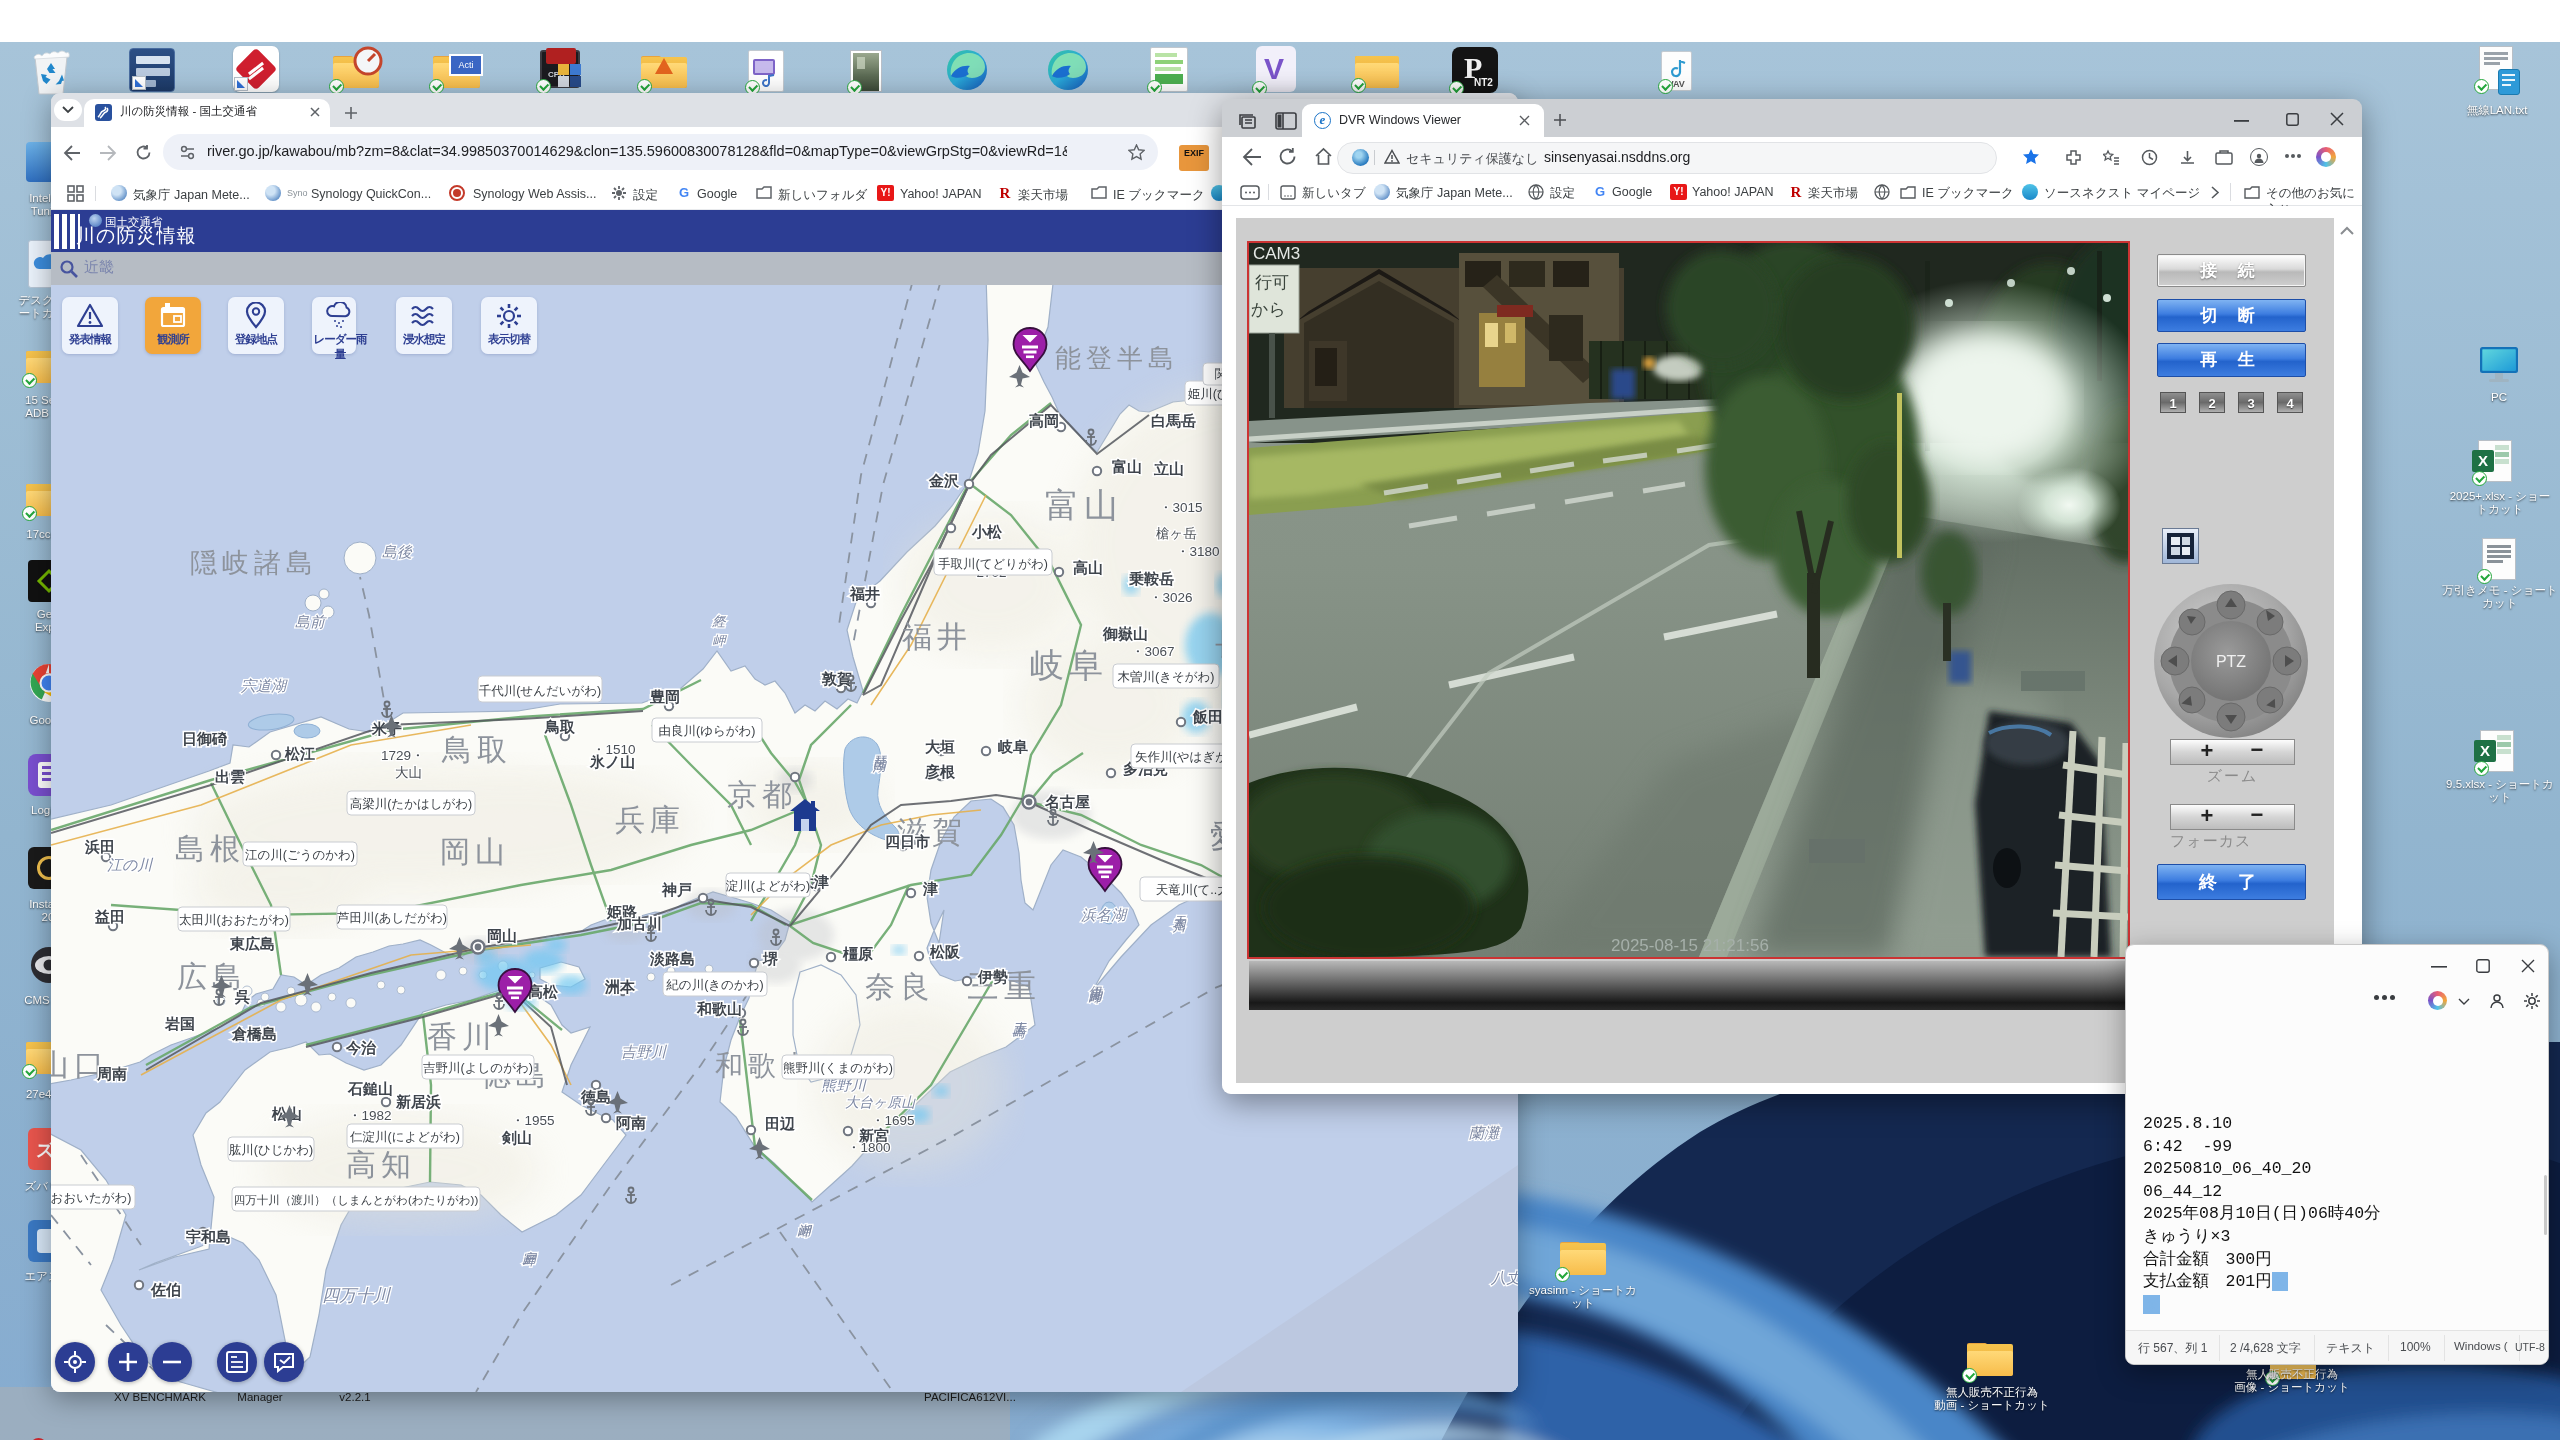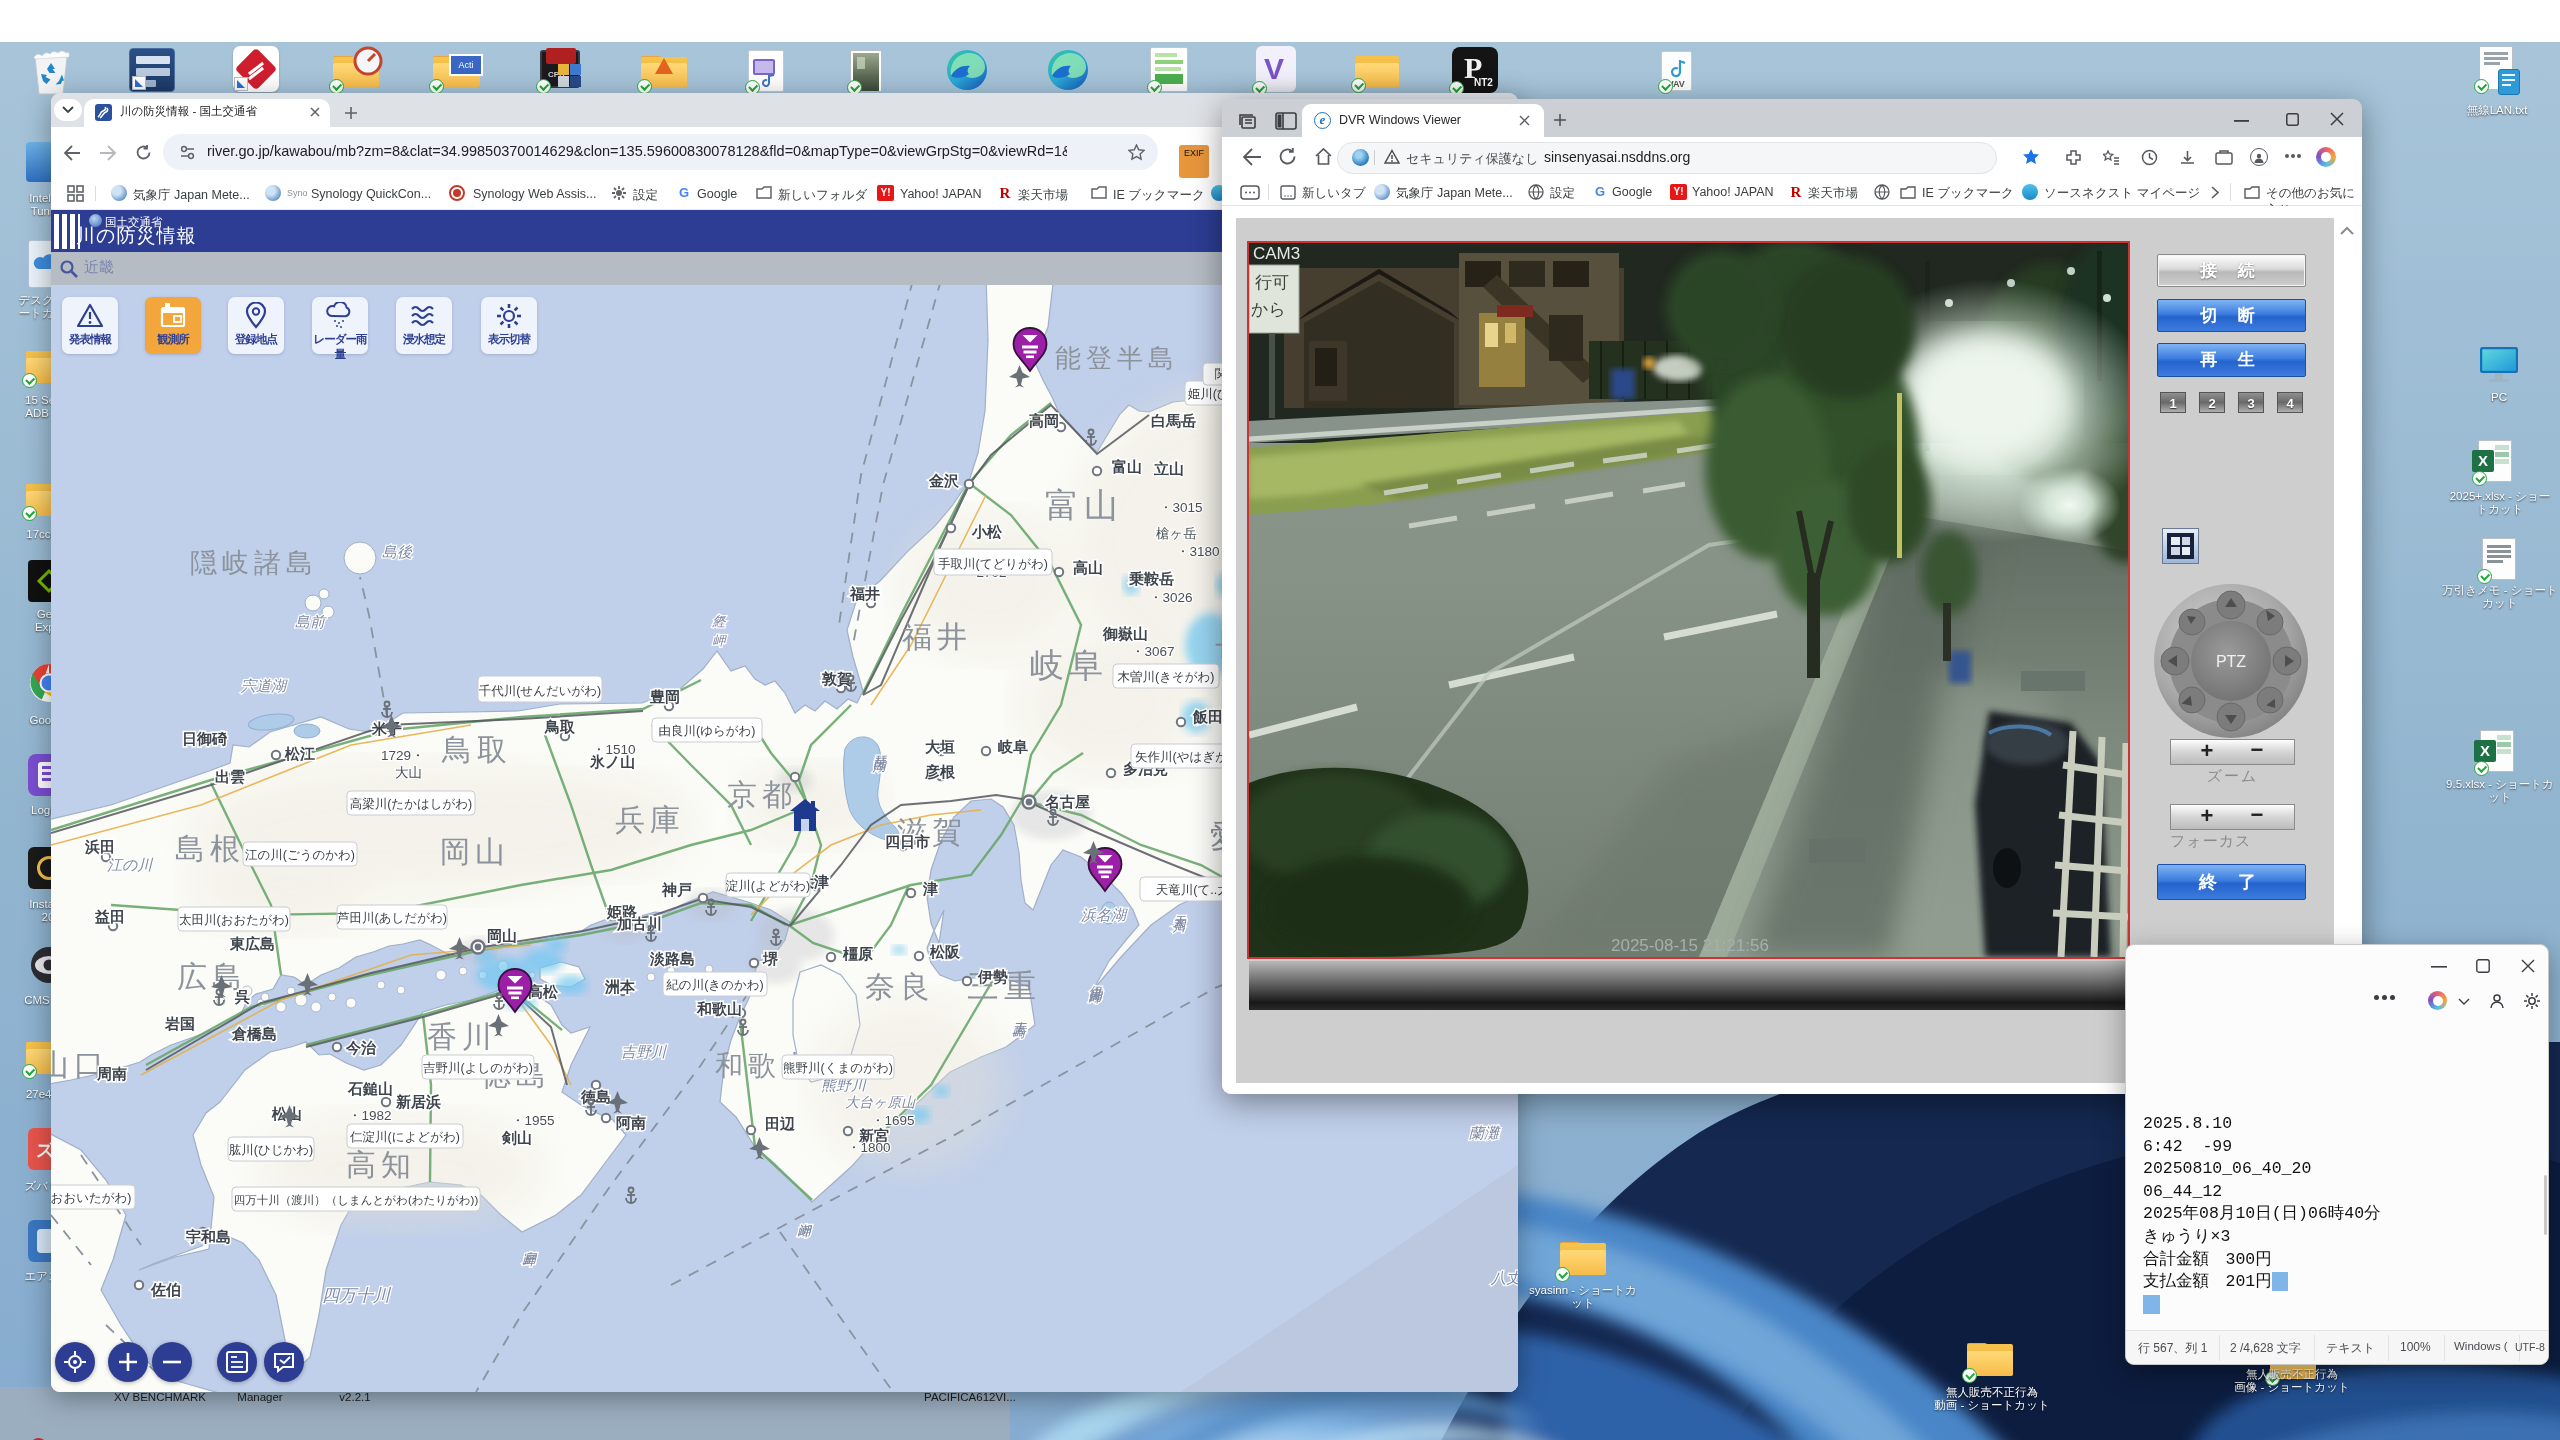--- a/index.html
+++ b/index.html
@@ -357,21 +357,21 @@
  <div class="abs" style="left:112px;top:41px;width:995px;height:36px;background:#eef1f8;border-radius:18px;"></div>
  <svg class="abs" style="left:128px;top:51px;" width="17" height="17" viewBox="0 0 17 17">
         <circle cx="5" cy="5" r="2.4" fill="none" stroke="#5f6368" stroke-width="1.5"></circle>
         <path d="M8,5 H15 M2,12 H9" stroke="#5f6368" stroke-width="1.5"></path>
         <circle cx="12" cy="12" r="2.4" fill="none" stroke="#5f6368" stroke-width="1.5"></circle>
       </svg>
  <div class="abs" style="left:156px;top:50px;width:860px;height:20px;font-size:14.5px;color:#202124;white-space:nowrap;overflow:hidden;">river.go.jp/kawabou/mb?zm=8&amp;clat=34.99850370014629&amp;clon=135.59600830078128&amp;fld=0&amp;mapType=0&amp;viewGrpStg=0&amp;viewRd=1&amp;viewRW=...</div>
  <svg class="abs" style="left:1077px;top:51px;" width="17" height="17" viewBox="0 0 17 17">
         <path d="M8.5,1 l2.2,4.8 5.3,.6 -3.9,3.6 1,5.2 -4.6,-2.6 -4.6,2.6 1,-5.2 L1,6.4 l5.3,-.6 Z" fill="none" stroke="#5f6368" stroke-width="1.4"></path>
       </svg>
- <div class="abs" style="left:1128px;top:52px;width:30px;height:33px;background:#e8963c;border-radius:3px;color:#111;font-size:9px;font-weight:normal;text-align:center;line-height:17px;">EXIF</div>
+ <div class="abs" style="left:1128px;top:52px;width:30px;height:26px;background:#e8963c;border-radius:3px;color:#111;font-size:9px;font-weight:bold;text-align:center;line-height:17px;">EXIF</div>
 
  <div class="abs" style="left:0;top:86px;width:100%;height:31px;background:#fff;border-bottom:1px solid #e8eaed;"></div>
  <svg class="abs" style="left:16px;top:92px;" width="17" height="17" viewBox="0 0 17 17">
         <g fill="none" stroke="#5f6368" stroke-width="1.6">
           <rect x="1" y="1" width="6" height="6"></rect>
           <rect x="10" y="1" width="6" height="6"></rect>
           <rect x="1" y="10" width="6" height="6"></rect>
           <rect x="10" y="10" width="6" height="6"></rect>
         </g>
       </svg>
@@ -929,21 +929,21 @@
           </svg>
 <div class="abs" style="left:0;top:35px;width:56px;text-align:center;font-size:11.5px;font-weight:bold;color:#2e3f92;letter-spacing:-1px;">観測所</div>
         </div>
 <div class="abs" style="left:177px;top:12px;width:56px;height:57px;background:rgba(246,249,255,0.85);border-radius:7px;box-shadow:0 1px 3px rgba(60,80,140,.25);">
 <svg class="abs" style="left:14px;top:5px;" width="28" height="27" viewBox="0 0 28 27">
             <path d="M14,25 C8,18 5,13.5 5,9.5 a9,9 0 1 1 18,0 C23,13.5 20,18 14,25 Z" fill="none" stroke="#2e3f92" stroke-width="2.2"></path>
             <circle cx="14" cy="9.5" r="3.2" fill="none" stroke="#2e3f92" stroke-width="2"></circle>
           </svg>
 <div class="abs" style="left:0;top:35px;width:56px;text-align:center;font-size:11.5px;font-weight:bold;color:#2e3f92;letter-spacing:-1px;">登録地点</div>
         </div>
-<div class="abs" style="left:261px;top:12px;width:56px;height:57px;background:rgba(246,249,255,0.85);border-radius:7px;box-shadow:0 1px 3px rgba(60,80,140,.25);">
+<div class="abs" style="left:261px;top:12px;width:44px;height:57px;background:rgba(246,249,255,0.85);border-radius:7px;box-shadow:0 1px 3px rgba(60,80,140,.25);">
 <svg class="abs" style="left:14px;top:5px;" width="28" height="27" viewBox="0 0 28 27">
             <path d="M7,14 a5,5 0 1 1 1,-9.6 a6.5,6.5 0 0 1 12.6,1.2 a4.5,4.5 0 0 1 -1.2,8.6 Z" fill="none" stroke="#2e3f92" stroke-width="2"></path>
             <g fill="#2e3f92">
               <circle cx="9" cy="19" r="1"></circle>
               <circle cx="13" cy="21" r="1"></circle>
               <circle cx="17" cy="19" r="1"></circle>
               <circle cx="11" cy="24" r="1"></circle>
               <circle cx="15" cy="25" r="1"></circle>
             </g>
           </svg>

